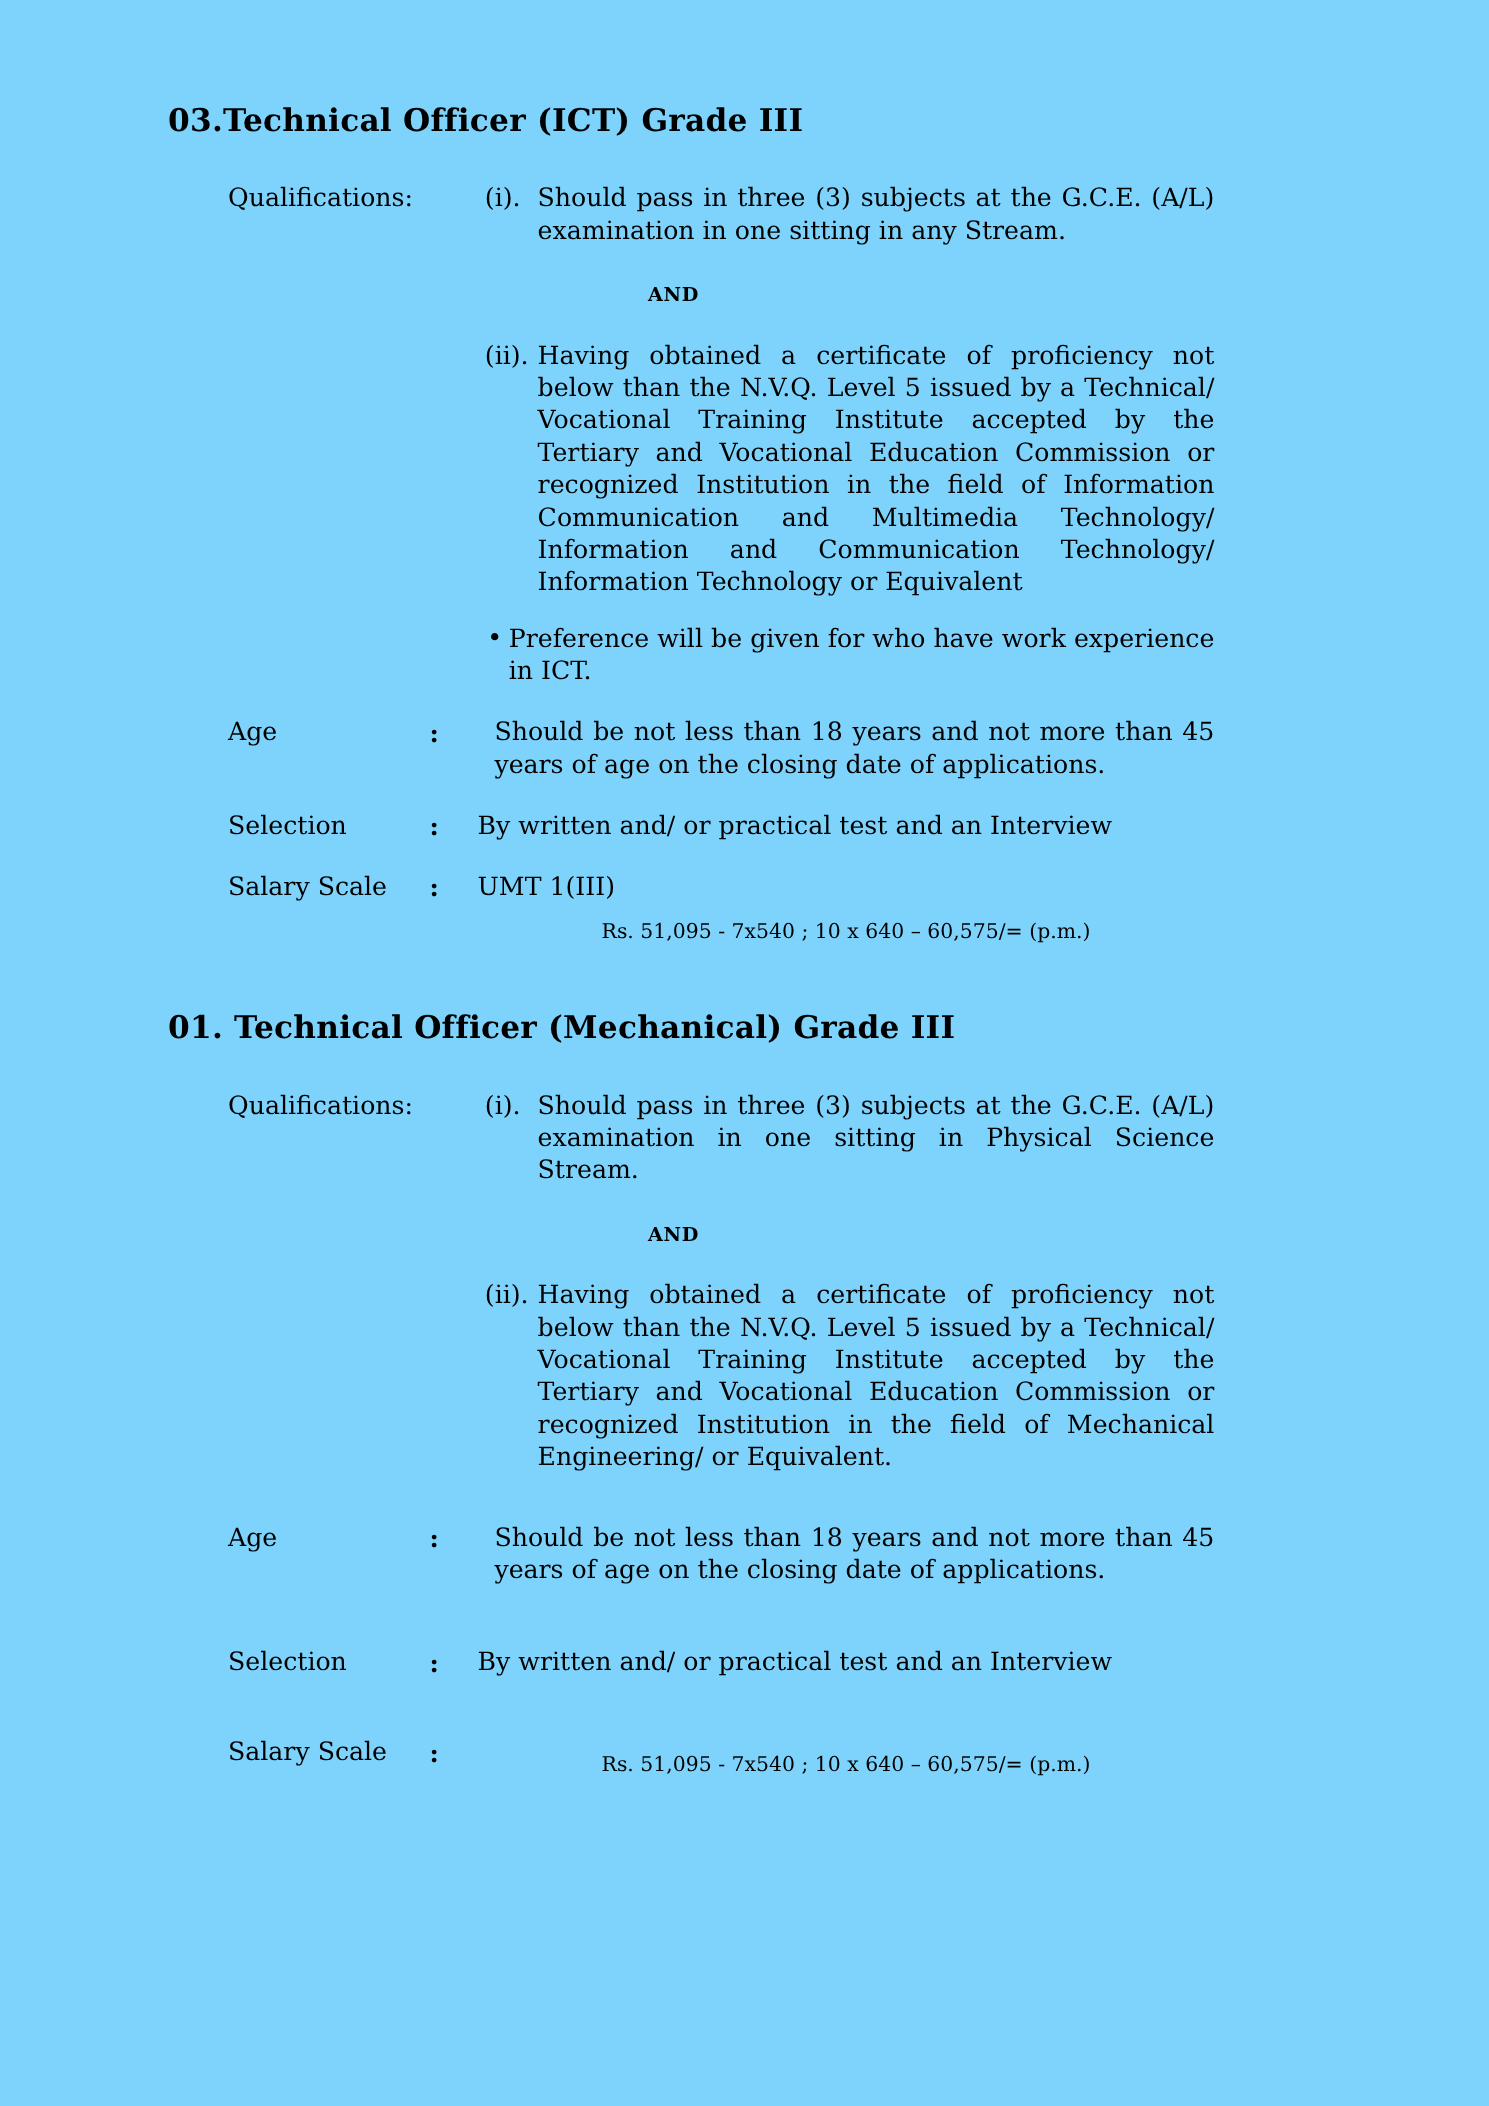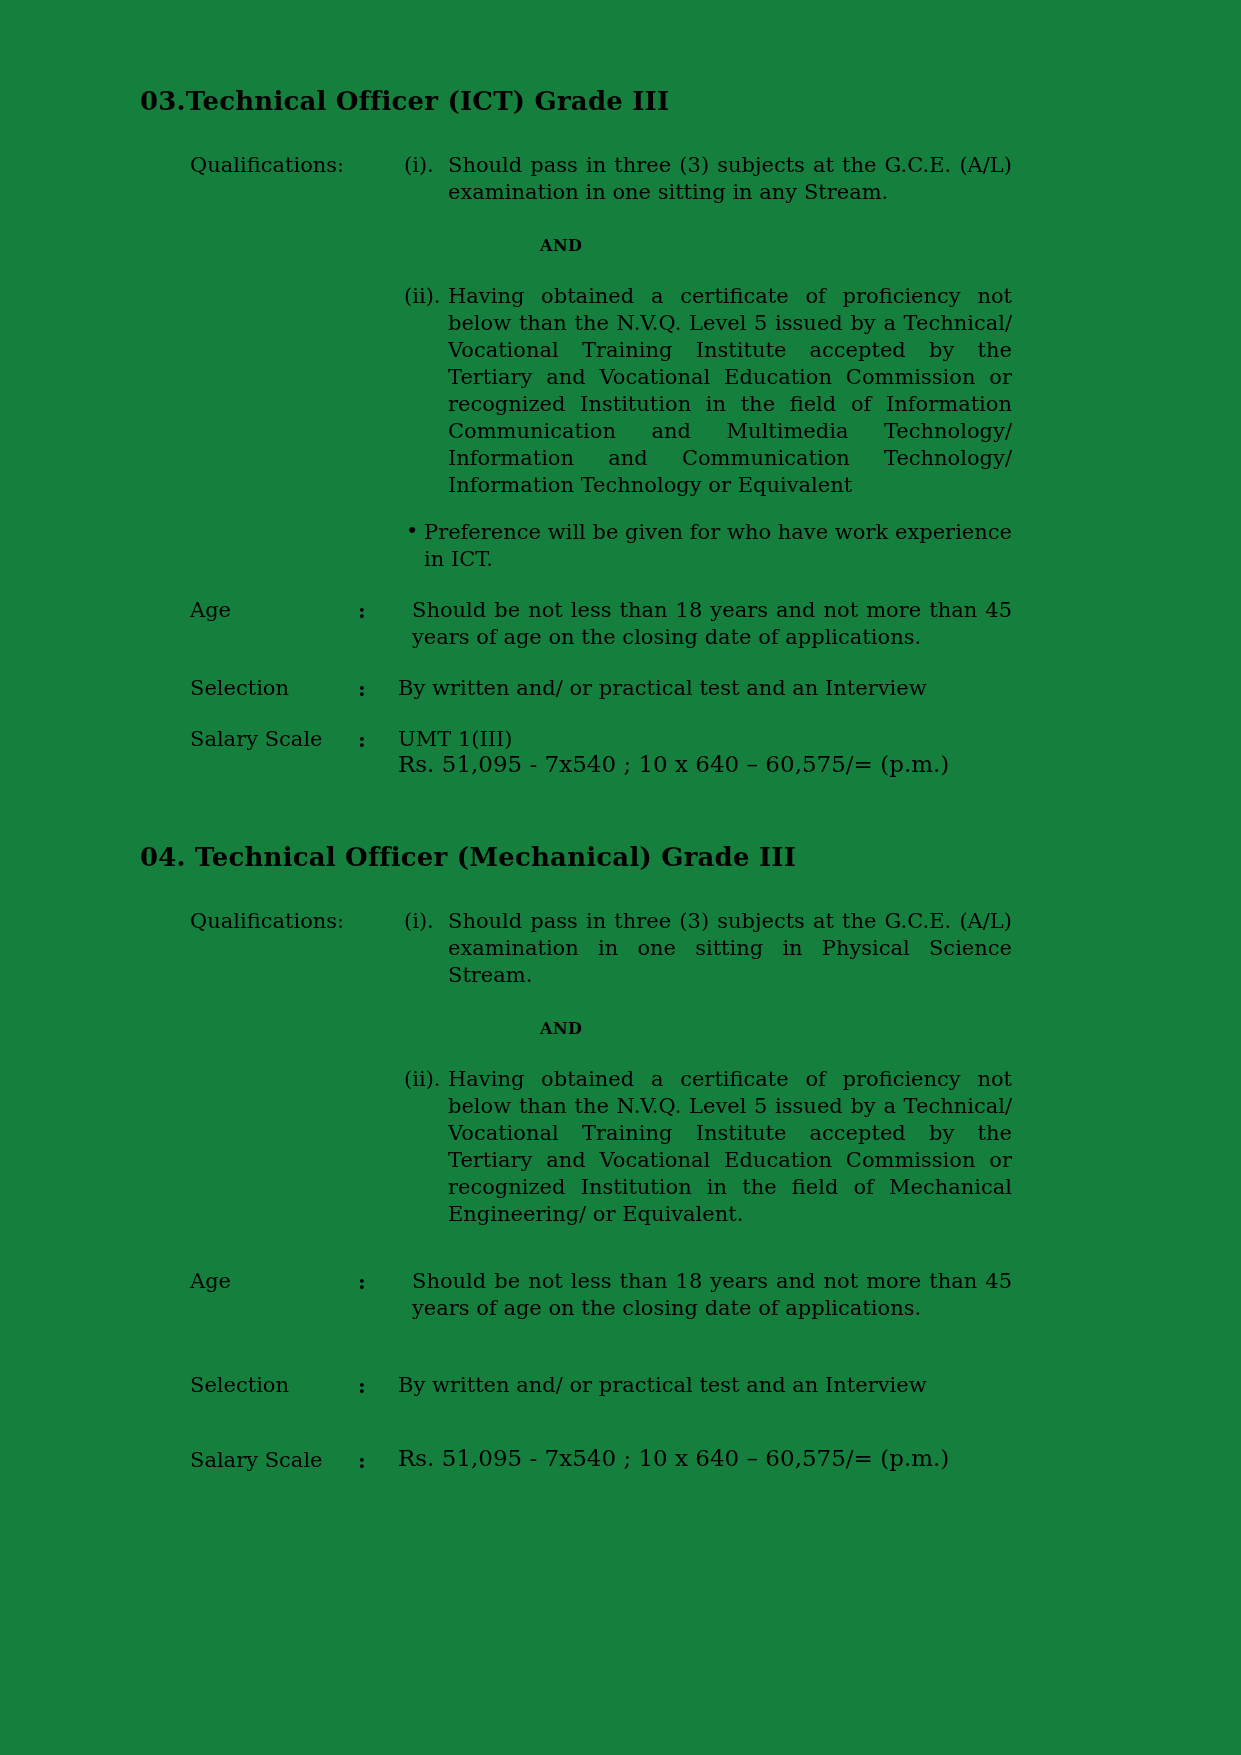--- a/index.html
+++ b/index.html
@@ -4,21 +4,21 @@
 <style>
   html, body {
     margin: 0;
     padding: 0;
     background: #ffffff;
   }
   .page {
     position: relative;
     width: 1241px;
     height: 1755px;
-    background: #15803d;
+    background: #7dd3fc;
     color: #000000;
     font-family: "DejaVu Serif", "Liberation Serif", serif;
     font-size: 21px;
     line-height: 27px;
     overflow: hidden;
   }
   .section {
     position: absolute;
     left: 140px;
     width: 872px;
@@ -77,23 +77,24 @@
   }
   .row.age    { margin-top: 24px; }
   .row.sel    { margin-top: 24px; }
   .row.salary { margin-top: 24px; }
   .section-04 .row.age    { margin-top: 40px; }
   .section-04 .row.sel    { margin-top: 50px; }
   .section-04 .row.salary { margin-top: 48px; }
   .body-text { text-align: justify; }
   .age-text  { padding-left: 14px; }
   .salary-detail {
-    font-size: 23px;
+    font-size: 17px;
     line-height: 23px;
-    margin-top: 0;
+    margin-top: 13px;
+    text-align: center;
   }
 </style>
 </head>
 <body>
 
 <div class="page">
 
   <div class="section section-03">
     <h1 class="heading">03.Technical Officer (ICT) Grade III</h1>
 
@@ -137,21 +138,21 @@
       <div class="cell-label">Salary Scale</div>
       <div class="cell-colon">:</div>
       <div>
         <div>UMT 1(III)</div>
         <div class="salary-detail">Rs. 51,095 - 7x540 ; 10 x 640 – 60,575/= (p.m.)</div>
       </div>
     </div>
   </div>
 
   <div class="section section-04">
-    <h1 class="heading">04. Technical Officer (Mechanical) Grade III</h1>
+    <h1 class="heading">01. Technical Officer (Mechanical) Grade III</h1>
 
     <div class="row quals">
       <div class="cell-label">Qualifications:</div>
       <div class="cell-content">
 
         <div class="hang">
           <span class="marker">(i).</span>
           <span>Should pass in three (3) subjects at the G.C.E. (A/L) examination in one sitting in Physical Science Stream.</span>
         </div>
 

